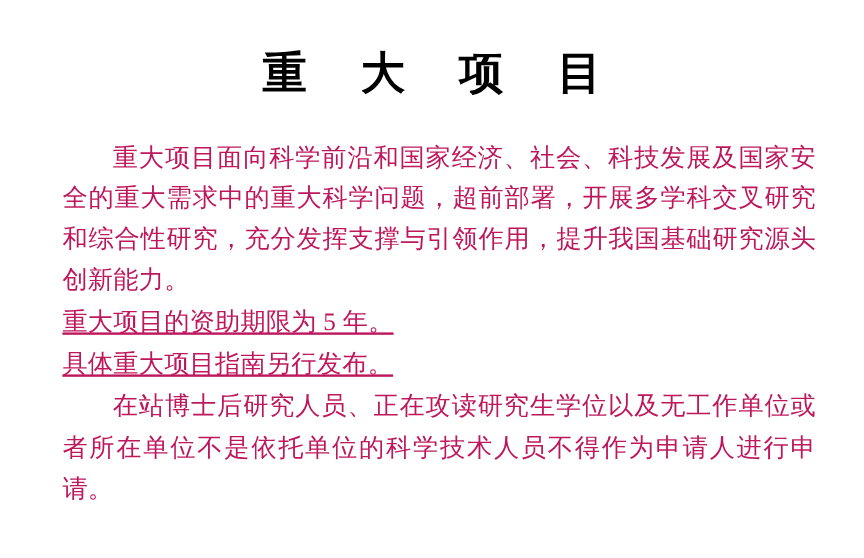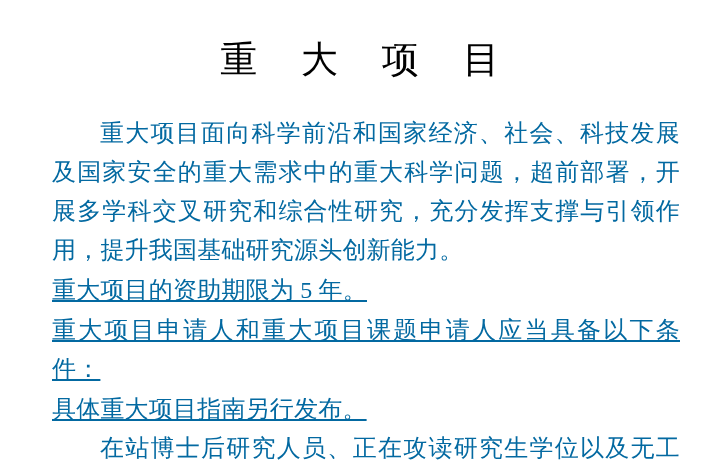--- a/index.html
+++ b/index.html
@@ -17,38 +17,38 @@
   .page {
     width: 720px;
     height: 465px;
     box-sizing: border-box;
     padding: 0;
     position: relative;
   }
   .doc-title {
     text-align: center;
     font-size: 37px;
-    font-weight: 400;
+    font-weight: 700;
     letter-spacing: 16px;
     padding-top: 38px;
     padding-left: 16px;
     line-height: 1.2;
     color: #000000;
     font-family: "DejaVu Serif", "Liberation Serif", serif;
   }
   .body-block {
     margin-top: 32px;
     padding: 0 40px 0 52px;
   }
   .para {
-    font-size: 24px;
+    font-size: 21px;
     line-height: 1.62;
     text-align: justify;
     text-justify: inter-ideograph;
-    color: #0369a1;
+    color: #be185d;
     margin: 0 0 1px 0;
     letter-spacing: 0.2px;
   }
   .indent {
     text-indent: 2em;
   }
   .noindent {
     text-indent: 0;
     text-decoration: underline;
   }
@@ -59,18 +59,17 @@
 </head>
 <body>
 
 <div class="page">
 
   <div class="doc-title">重 大 项 目</div>
 
   <div class="body-block">
     <p class="para indent">重大项目面向科学前沿和国家经济、社会、科技发展及国家安全的重大需求中的重大科学问题，超前部署，开展多学科交叉研究和综合性研究，充分发挥支撑与引领作用，提升我国基础研究源头创新能力。</p>
     <p class="para noindent">重大项目的资助期限为 5 年。</p>
-    <p class="para noindent">重大项目申请人和重大项目课题申请人应当具备以下条件：</p>
     <p class="para noindent">具体重大项目指南另行发布。</p>
     <p class="para indent">在站博士后研究人员、正在攻读研究生学位以及无工作单位或者所在单位不是依托单位的科学技术人员不得作为申请人进行申请。</p>
   </div>
 
 </div>
 
 </body></html>

